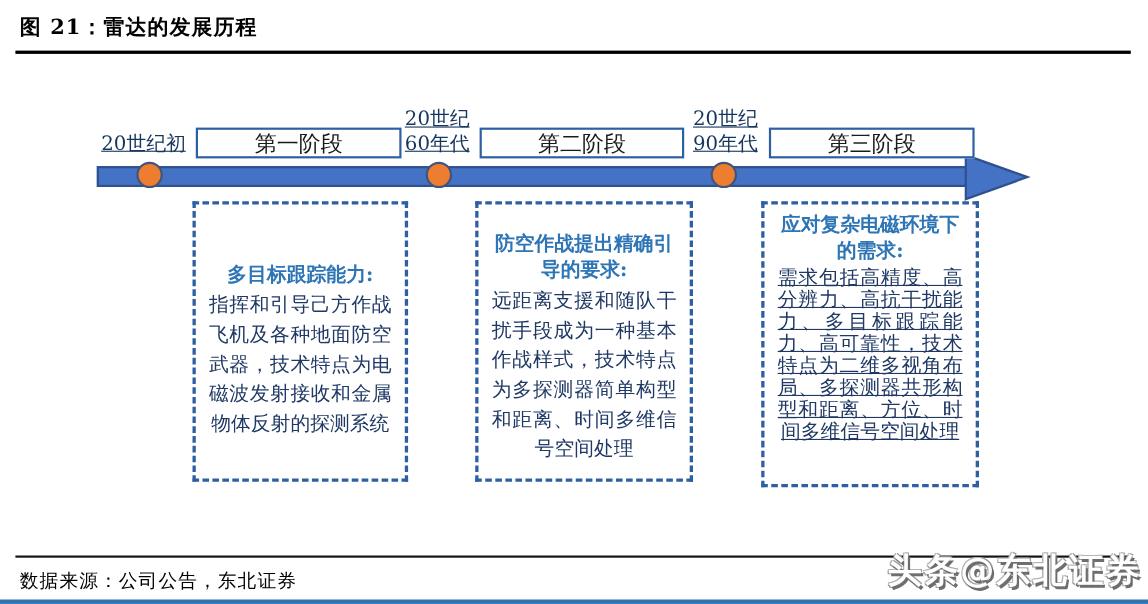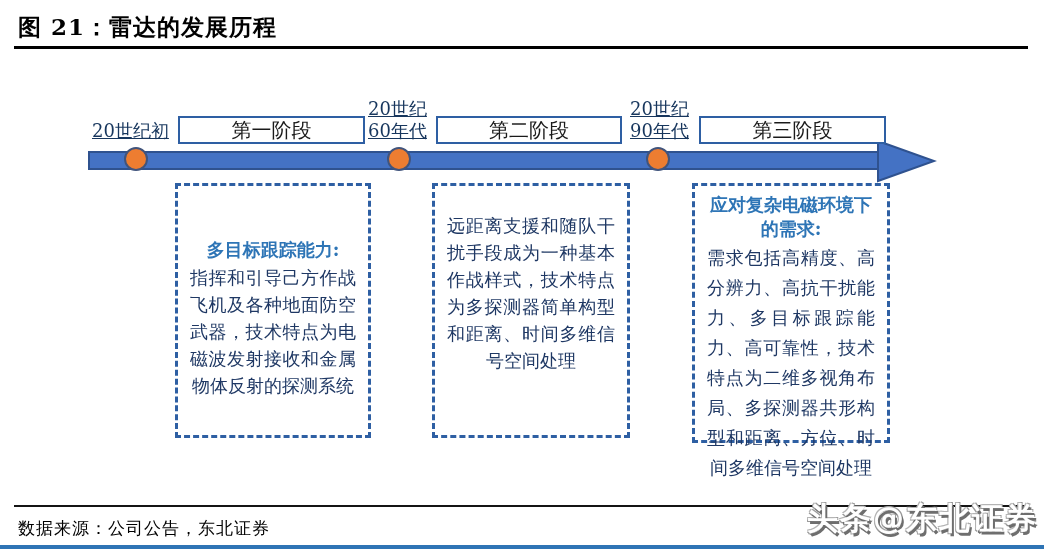--- a/index.html
+++ b/index.html
@@ -3,21 +3,21 @@
 <meta charset="utf-8">
 <style>
   * { margin:0; padding:0; box-sizing:border-box; }
   html,body { background:#ffffff; }
   .page {
     position:relative; width:1044px; height:549px; background:#ffffff;
     font-family:"DejaVu Serif", serif; overflow:hidden;
   }
   .fig-title {
     position:absolute; left:18px; top:12px;
-    font-size:23px; font-weight:bold; color:#000000; letter-spacing:1px;
+    font-size:19px; font-weight:bold; color:#000000; letter-spacing:1px;
   }
   .title-rule {
     position:absolute; left:14px; top:46px; width:1014px; height:3px; background:#000000;
   }
   
   .tl-bar {
     position:absolute; left:88px; top:151px; width:792px; height:19px;
     background:#4472C4; border:2px solid #2F528F;
   }
   .tl-arrow { position:absolute; left:876px; top:138px; }
@@ -46,21 +46,21 @@
   .detail.d1 { left:175px; width:196px; height:255px; padding-top:52px; }
   .detail.d2 { left:432px; width:198px; height:255px; padding-top:24px; }
   .detail.d3 { left:692px; width:198px; height:260px; padding-top:7px; }
   .detail-heading {
     font-size:18px; font-weight:bold; color:#2E75B6; text-align:center; line-height:24px;
   }
   .detail-body {
     margin-top:2px; font-size:18px; color:#1F3864; line-height:27px;
     text-align:justify; text-align-last:center;
   }
-  .detail.d3 .detail-body { line-height:30px; }
+  .detail.d3 .detail-body { line-height:20px;text-decoration:underline; }
   
   .source-rule { position:absolute; left:14px; top:505px; width:1014px; height:2px; background:#141414; }
   .source-text { position:absolute; left:18px; top:517px; font-size:17px; color:#000000; letter-spacing:1px; }
   .watermark {
     position:absolute; right:6px; top:498px; font-size:31px; font-weight:bold;
     color:#ffffff; letter-spacing:2px; font-family:"DejaVu Sans", sans-serif;
     text-shadow: 2px 3px 0 #6e6e6e, -1px -1px 0 #b5b5b5, 1px -1px 0 #9a9a9a, -1px 1px 0 #9a9a9a;
   }
   .bottom-rule { position:absolute; left:0; top:545px; width:1044px; height:4px; background:#2E74B5; }
 </style>
@@ -101,20 +101,21 @@
   </div>
   <div class="stage-box s3">
     <span>第三阶段</span>
   </div>
 
   <div class="detail d1">
     <div class="detail-heading">多目标跟踪能力:</div>
     <div class="detail-body">指挥和引导己方作战飞机及各种地面防空武器，技术特点为电磁波发射接收和金属物体反射的探测系统</div>
   </div>
   <div class="detail d2">
+    <div class="detail-heading">防空作战提出精确引导的要求:</div>
     <div class="detail-body">远距离支援和随队干扰手段成为一种基本作战样式，技术特点为多探测器简单构型和距离、时间多维信号空间处理</div>
   </div>
   <div class="detail d3">
     <div class="detail-heading">应对复杂电磁环境下的需求:</div>
     <div class="detail-body">需求包括高精度、高分辨力、高抗干扰能力、多目标跟踪能力、高可靠性，技术特点为二维多视角布局、多探测器共形构型和距离、方位、时间多维信号空间处理</div>
   </div>
 
   <div class="source-rule"></div>
   <div class="source-text">数据来源：公司公告，东北证券</div>
   <div class="watermark">头条@东北证券</div>

